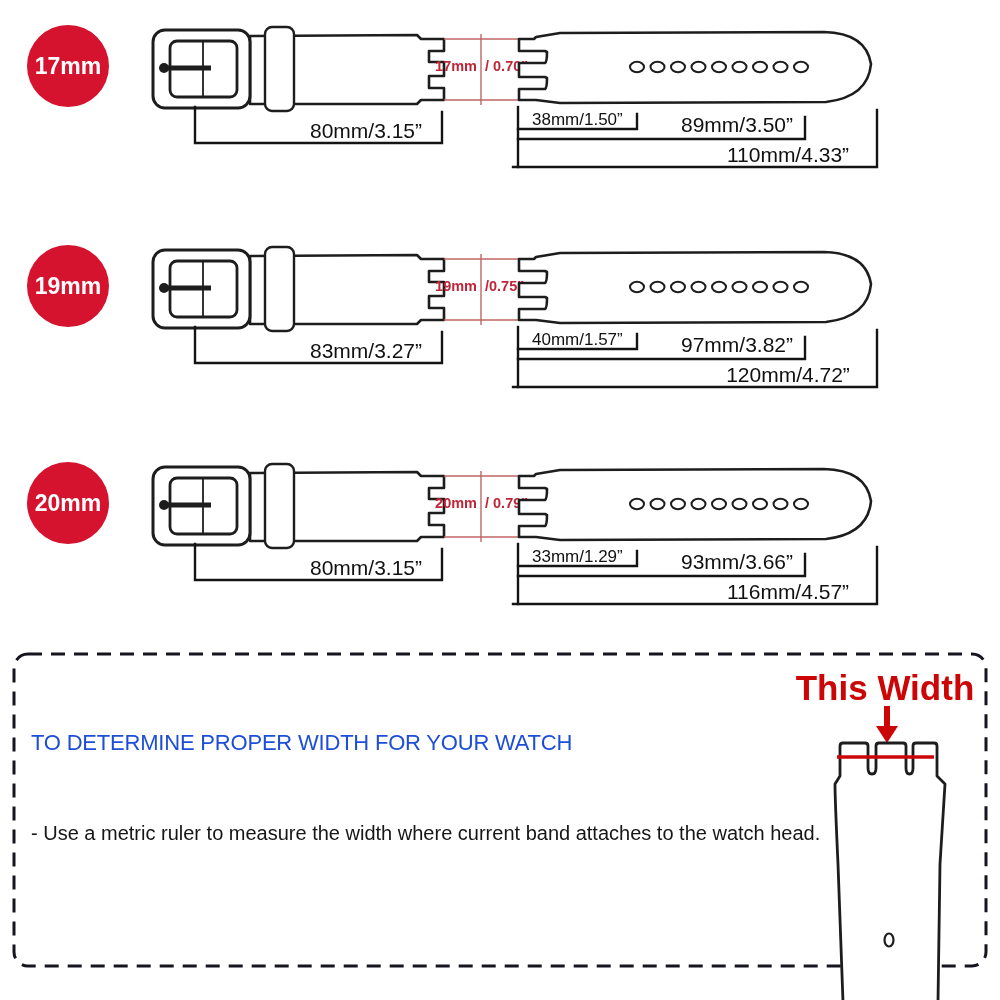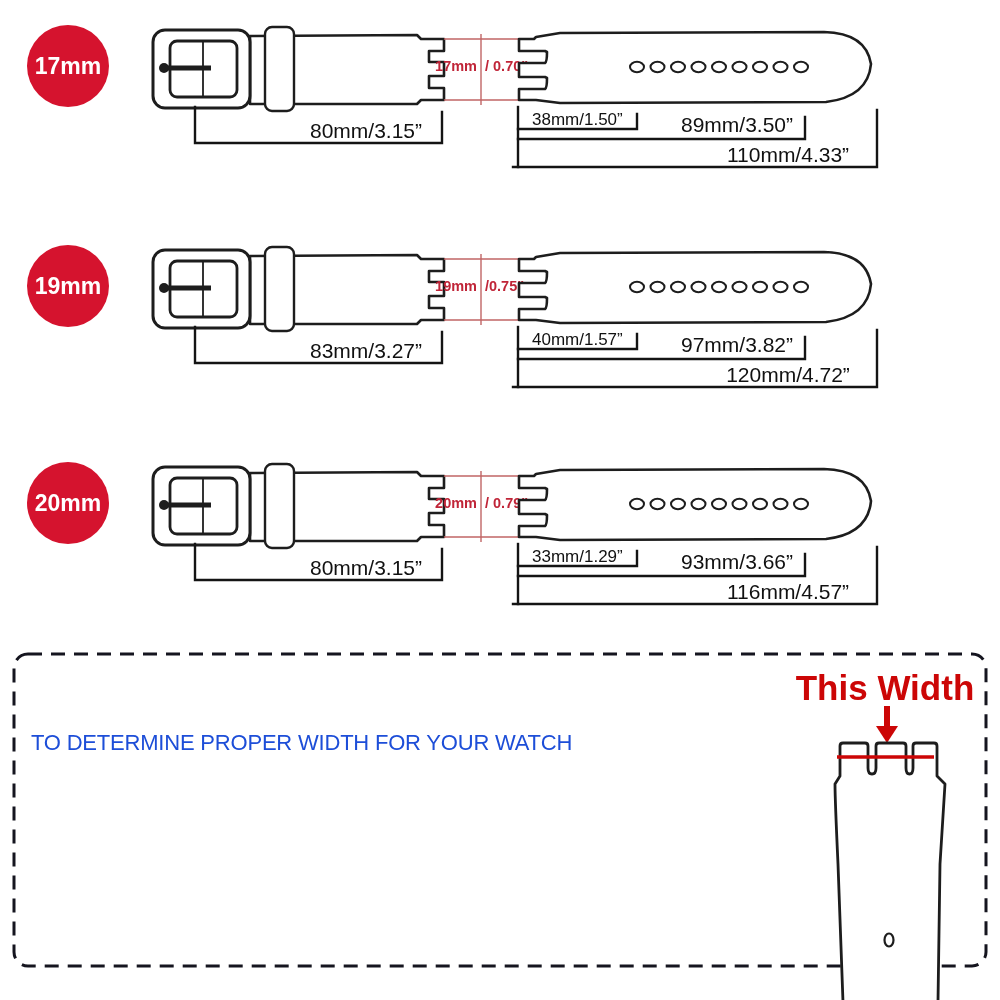--- a/index.html
+++ b/index.html
@@ -204,20 +204,21 @@
     <text class="dim-label" x="737" y="132" text-anchor="middle">93mm/3.66”</text>
     <text class="dim-label" x="788" y="162" text-anchor="middle">116mm/4.57”</text>
   </svg>
 </div>
 
   <div class="guide-box">
     <svg class="guide-border" viewBox="0 0 976 316">
       <rect x="2" y="2" width="972" height="312" rx="14"></rect>
     </svg>
     <div class="guide-heading">TO DETERMINE PROPER WIDTH FOR YOUR WATCH</div>
+    <div class="guide-bullet bullet-2">- Use a metric ruler to measure the width where current band attaches to the watch head.</div>
     <div class="this-width">This Width</div>
   </div>
 
   <svg class="strap-end" viewBox="0 0 144 296">
 
     <g class="arrow-red">
       <rect x="71" y="2" width="6" height="21"></rect>
       <polygon points="63,22 85,22 74,39"></polygon>
     </g>
 

